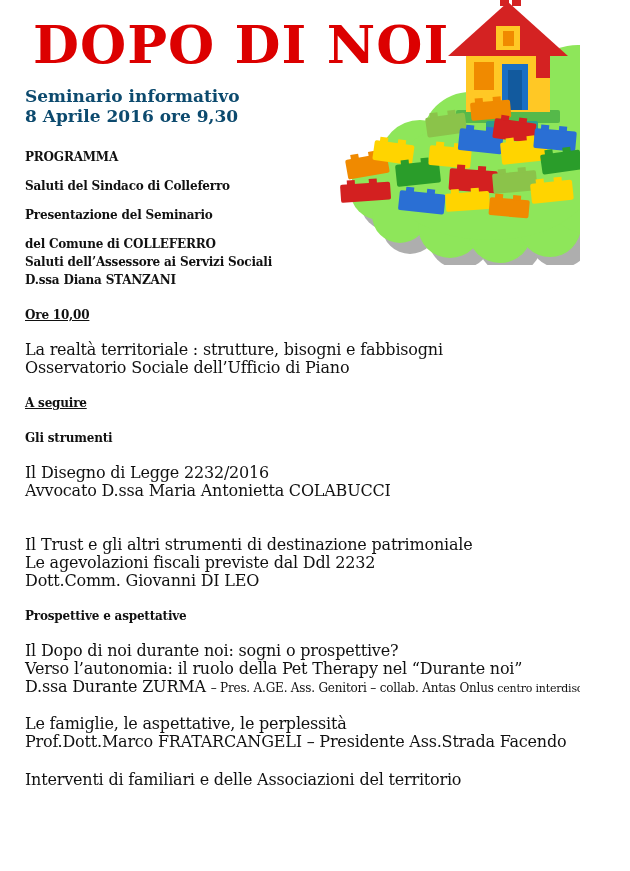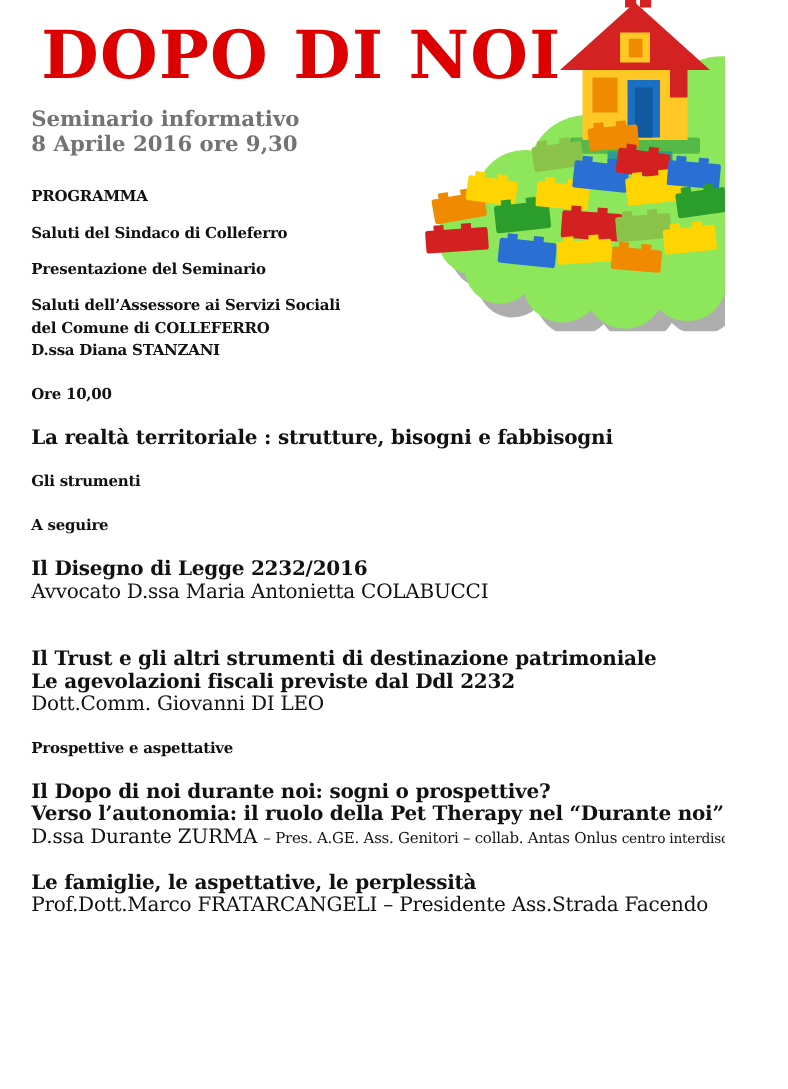--- a/index.html
+++ b/index.html
@@ -24,36 +24,36 @@
     font-weight:bold;
     color:#dc0000;
     letter-spacing:1px;
     white-space:nowrap;
   }
   .subtitle{
     margin:12px 0 0 25px;
     font-size:17px;
     line-height:20px;
     font-weight:bold;
-    color:#737373;
+    color:#0c4a6e;
   }
   .subtitle p{margin:0;}
   
   .program{
     margin:22px 0 0 25px;
     font-size:16px;
     line-height:18px;
     letter-spacing:-0.2px;
     width:590px;
   }
   .program p{margin:0 0 11px 0;}
   .program p.tight{margin-bottom:0;}
   .program p.gap{margin-top:17px;}
-  .b{font-weight:bold;}
-  .u{}
+  .b{font-weight:normal;}
+  .u{text-decoration:underline;}
   .sec{font-weight:bold;font-size:12px;}
   .mixed{white-space:nowrap;}
   .mid-sm{font-size:12px;}
   .xs{font-size:11px;}
 </style>
 </head>
 <body>
 
 <div class="page">
 
@@ -204,44 +204,46 @@
   </div>
 
   <div class="program">
 
     <p class="sec">PROGRAMMA</p>
 
     <p class="sec">Saluti del Sindaco di Colleferro</p>
 
     <p class="sec">Presentazione del Seminario</p>
 
+    <p class="sec tight">del Comune di COLLEFERRO</p>
     <p class="sec tight">Saluti dell’Assessore ai Servizi Sociali</p>
-    <p class="sec tight">del Comune di COLLEFERRO</p>
     <p class="sec">D.ssa Diana STANZANI</p>
 
     <p class="sec u gap">Ore 10,00</p>
 
     <p class="b tight gap">La realtà territoriale : strutture, bisogni e fabbisogni</p>
+    <p>Osservatorio Sociale dell’Ufficio di Piano</p>
+
+    <p class="sec u gap">A seguire</p>
 
     <p class="sec gap">Gli strumenti</p>
-
-    <p class="sec u gap">A seguire</p>
 
     <p class="b tight gap">Il Disegno di Legge 2232/2016</p>
     <p>Avvocato D.ssa Maria Antonietta COLABUCCI</p>
 
     <p class="b tight gap" style="margin-top:36px;">Il Trust e gli altri strumenti di destinazione patrimoniale</p>
     <p class="b tight">Le agevolazioni fiscali previste dal Ddl 2232</p>
     <p>Dott.Comm. Giovanni DI LEO</p>
 
     <p class="sec gap">Prospettive e aspettative</p>
 
     <p class="b tight gap">Il Dopo di noi durante noi: sogni o prospettive?</p>
     <p class="b tight">Verso l’autonomia: il ruolo della Pet Therapy nel “Durante noi”</p>
     <p class="mixed"><span>D.ssa Durante ZURMA </span><span class="mid-sm">– Pres. A.GE. Ass. Genitori  – collab. Antas Onlus </span><span class="xs">centro interdisciplinare coterapie</span></p>
 
     <p class="b tight gap">Le famiglie, le aspettative, le perplessità</p>
     <p>Prof.Dott.Marco FRATARCANGELI – Presidente Ass.Strada Facendo</p>
 
+    <p class="gap" style="margin-top:20px;">Interventi di familiari e delle Associazioni del territorio</p>
 
 
   </div>
 </div>
 
 </body></html>

